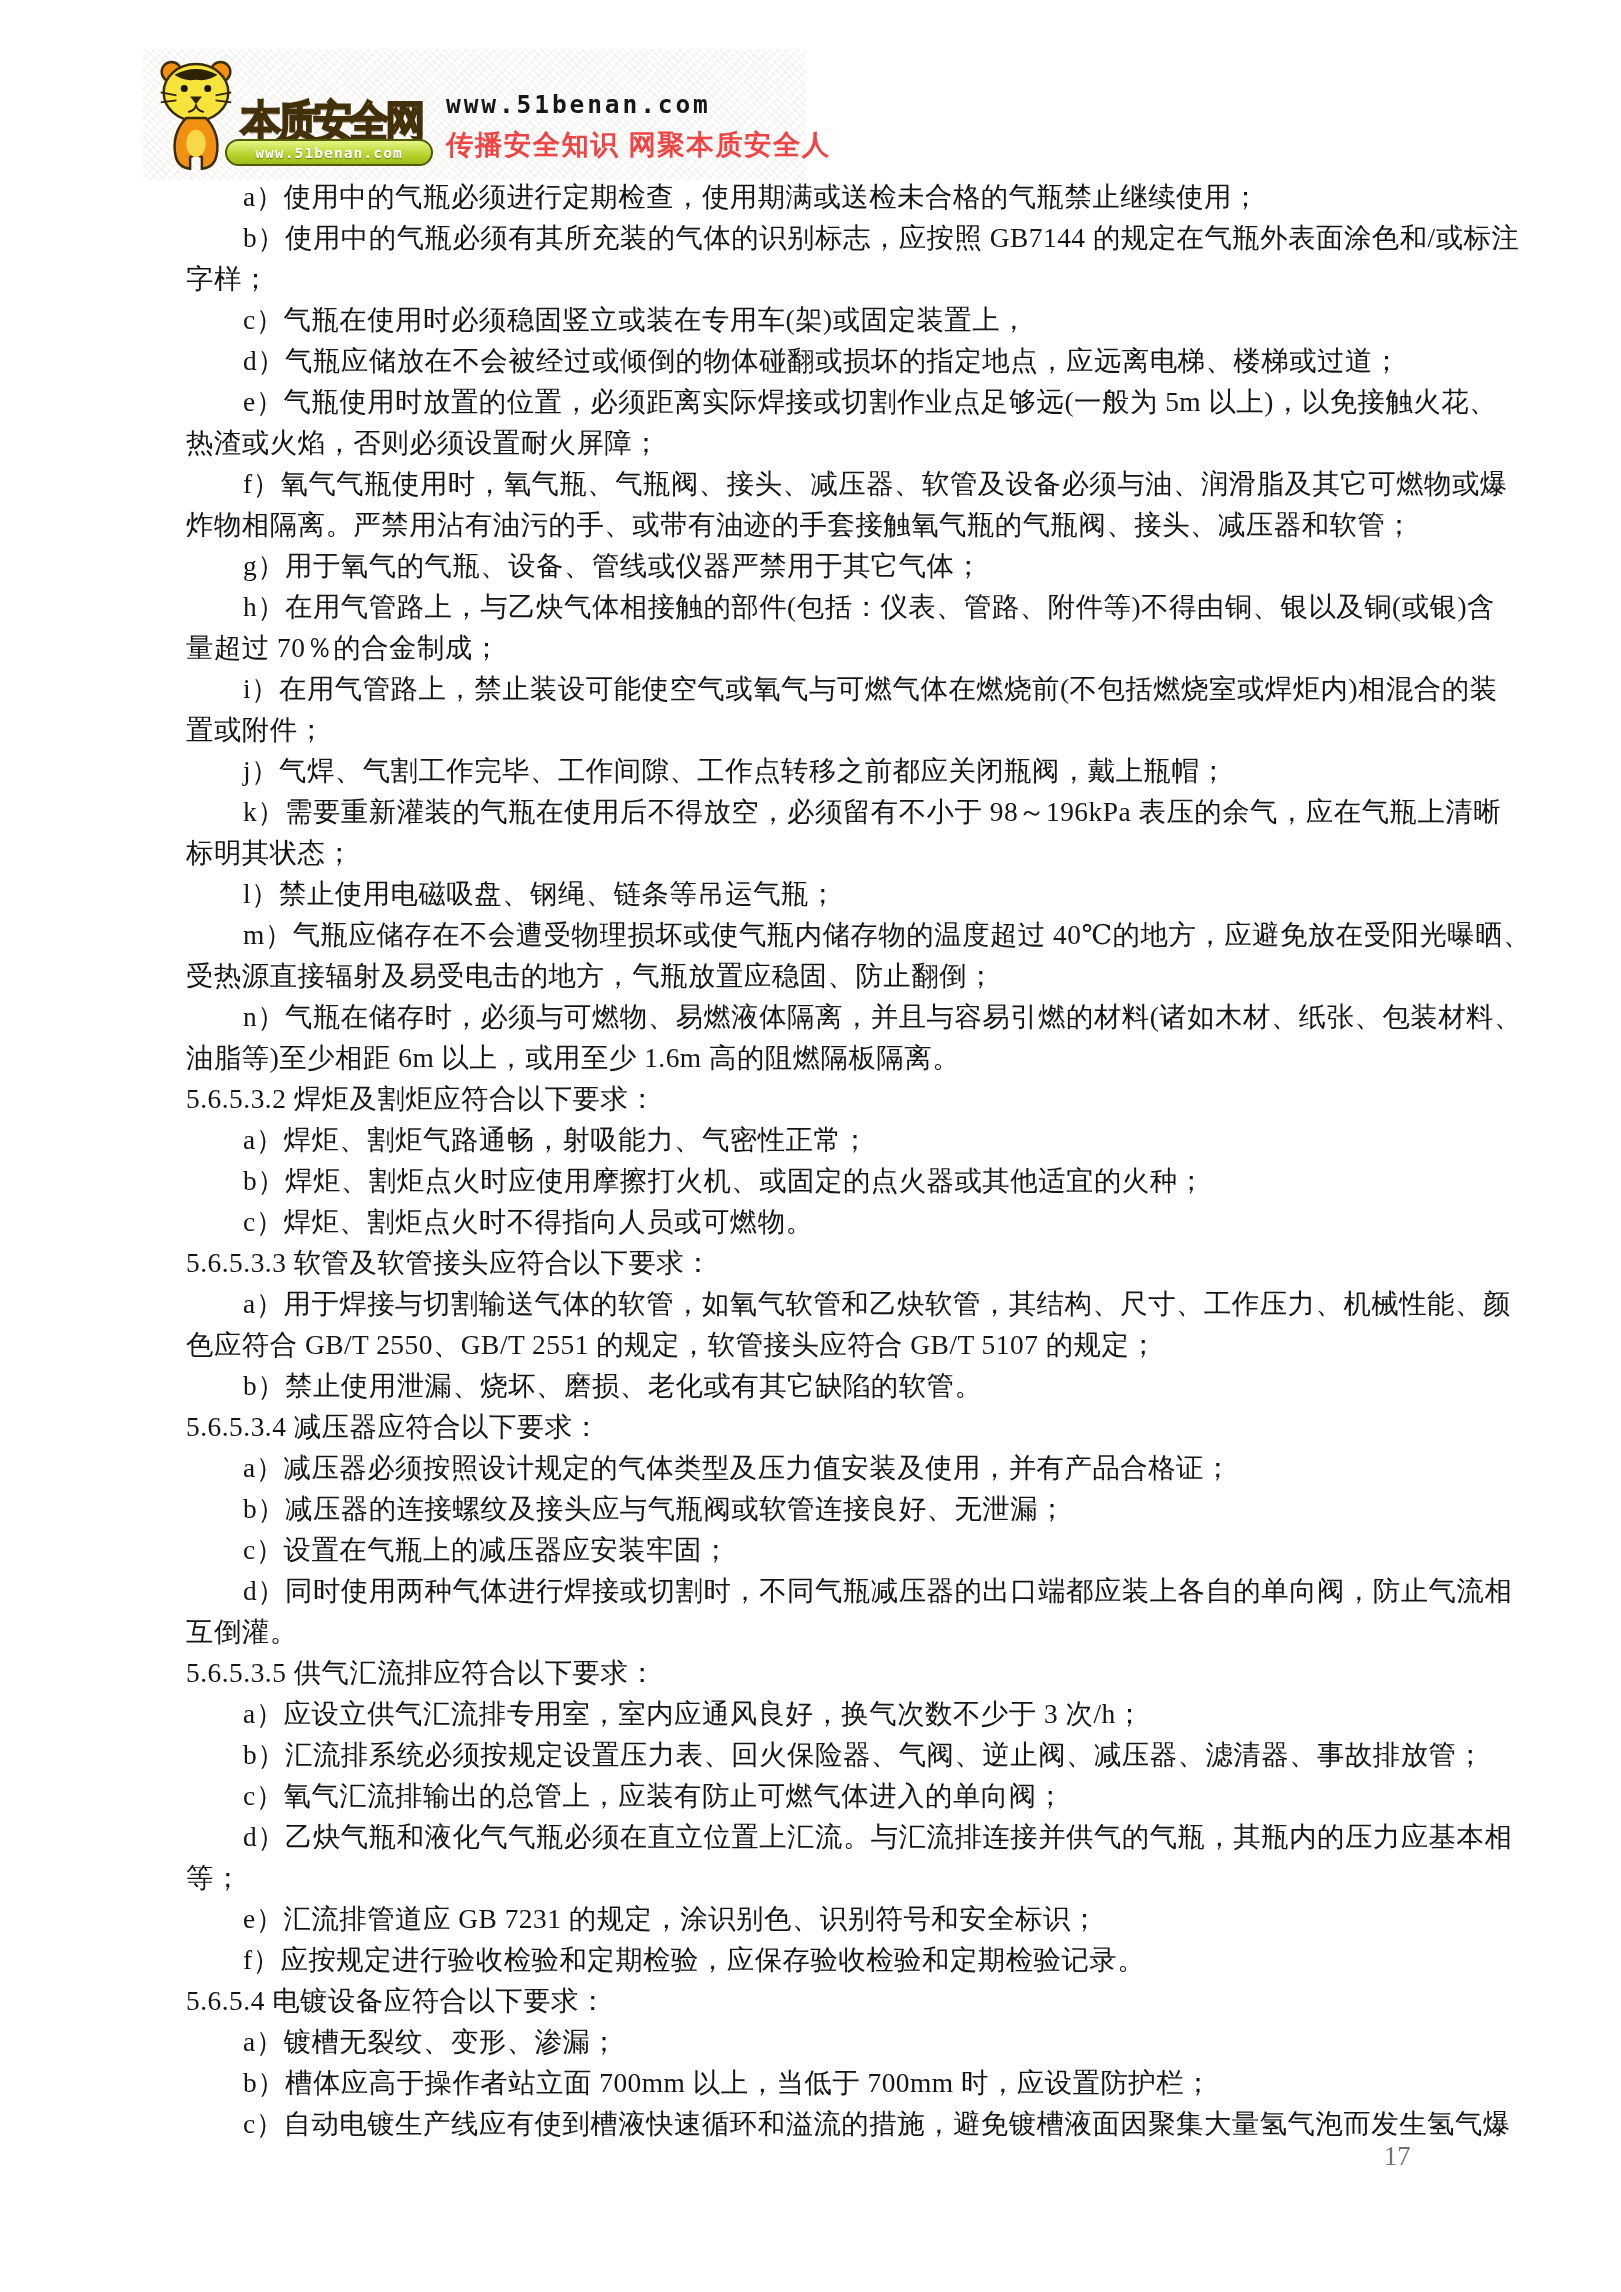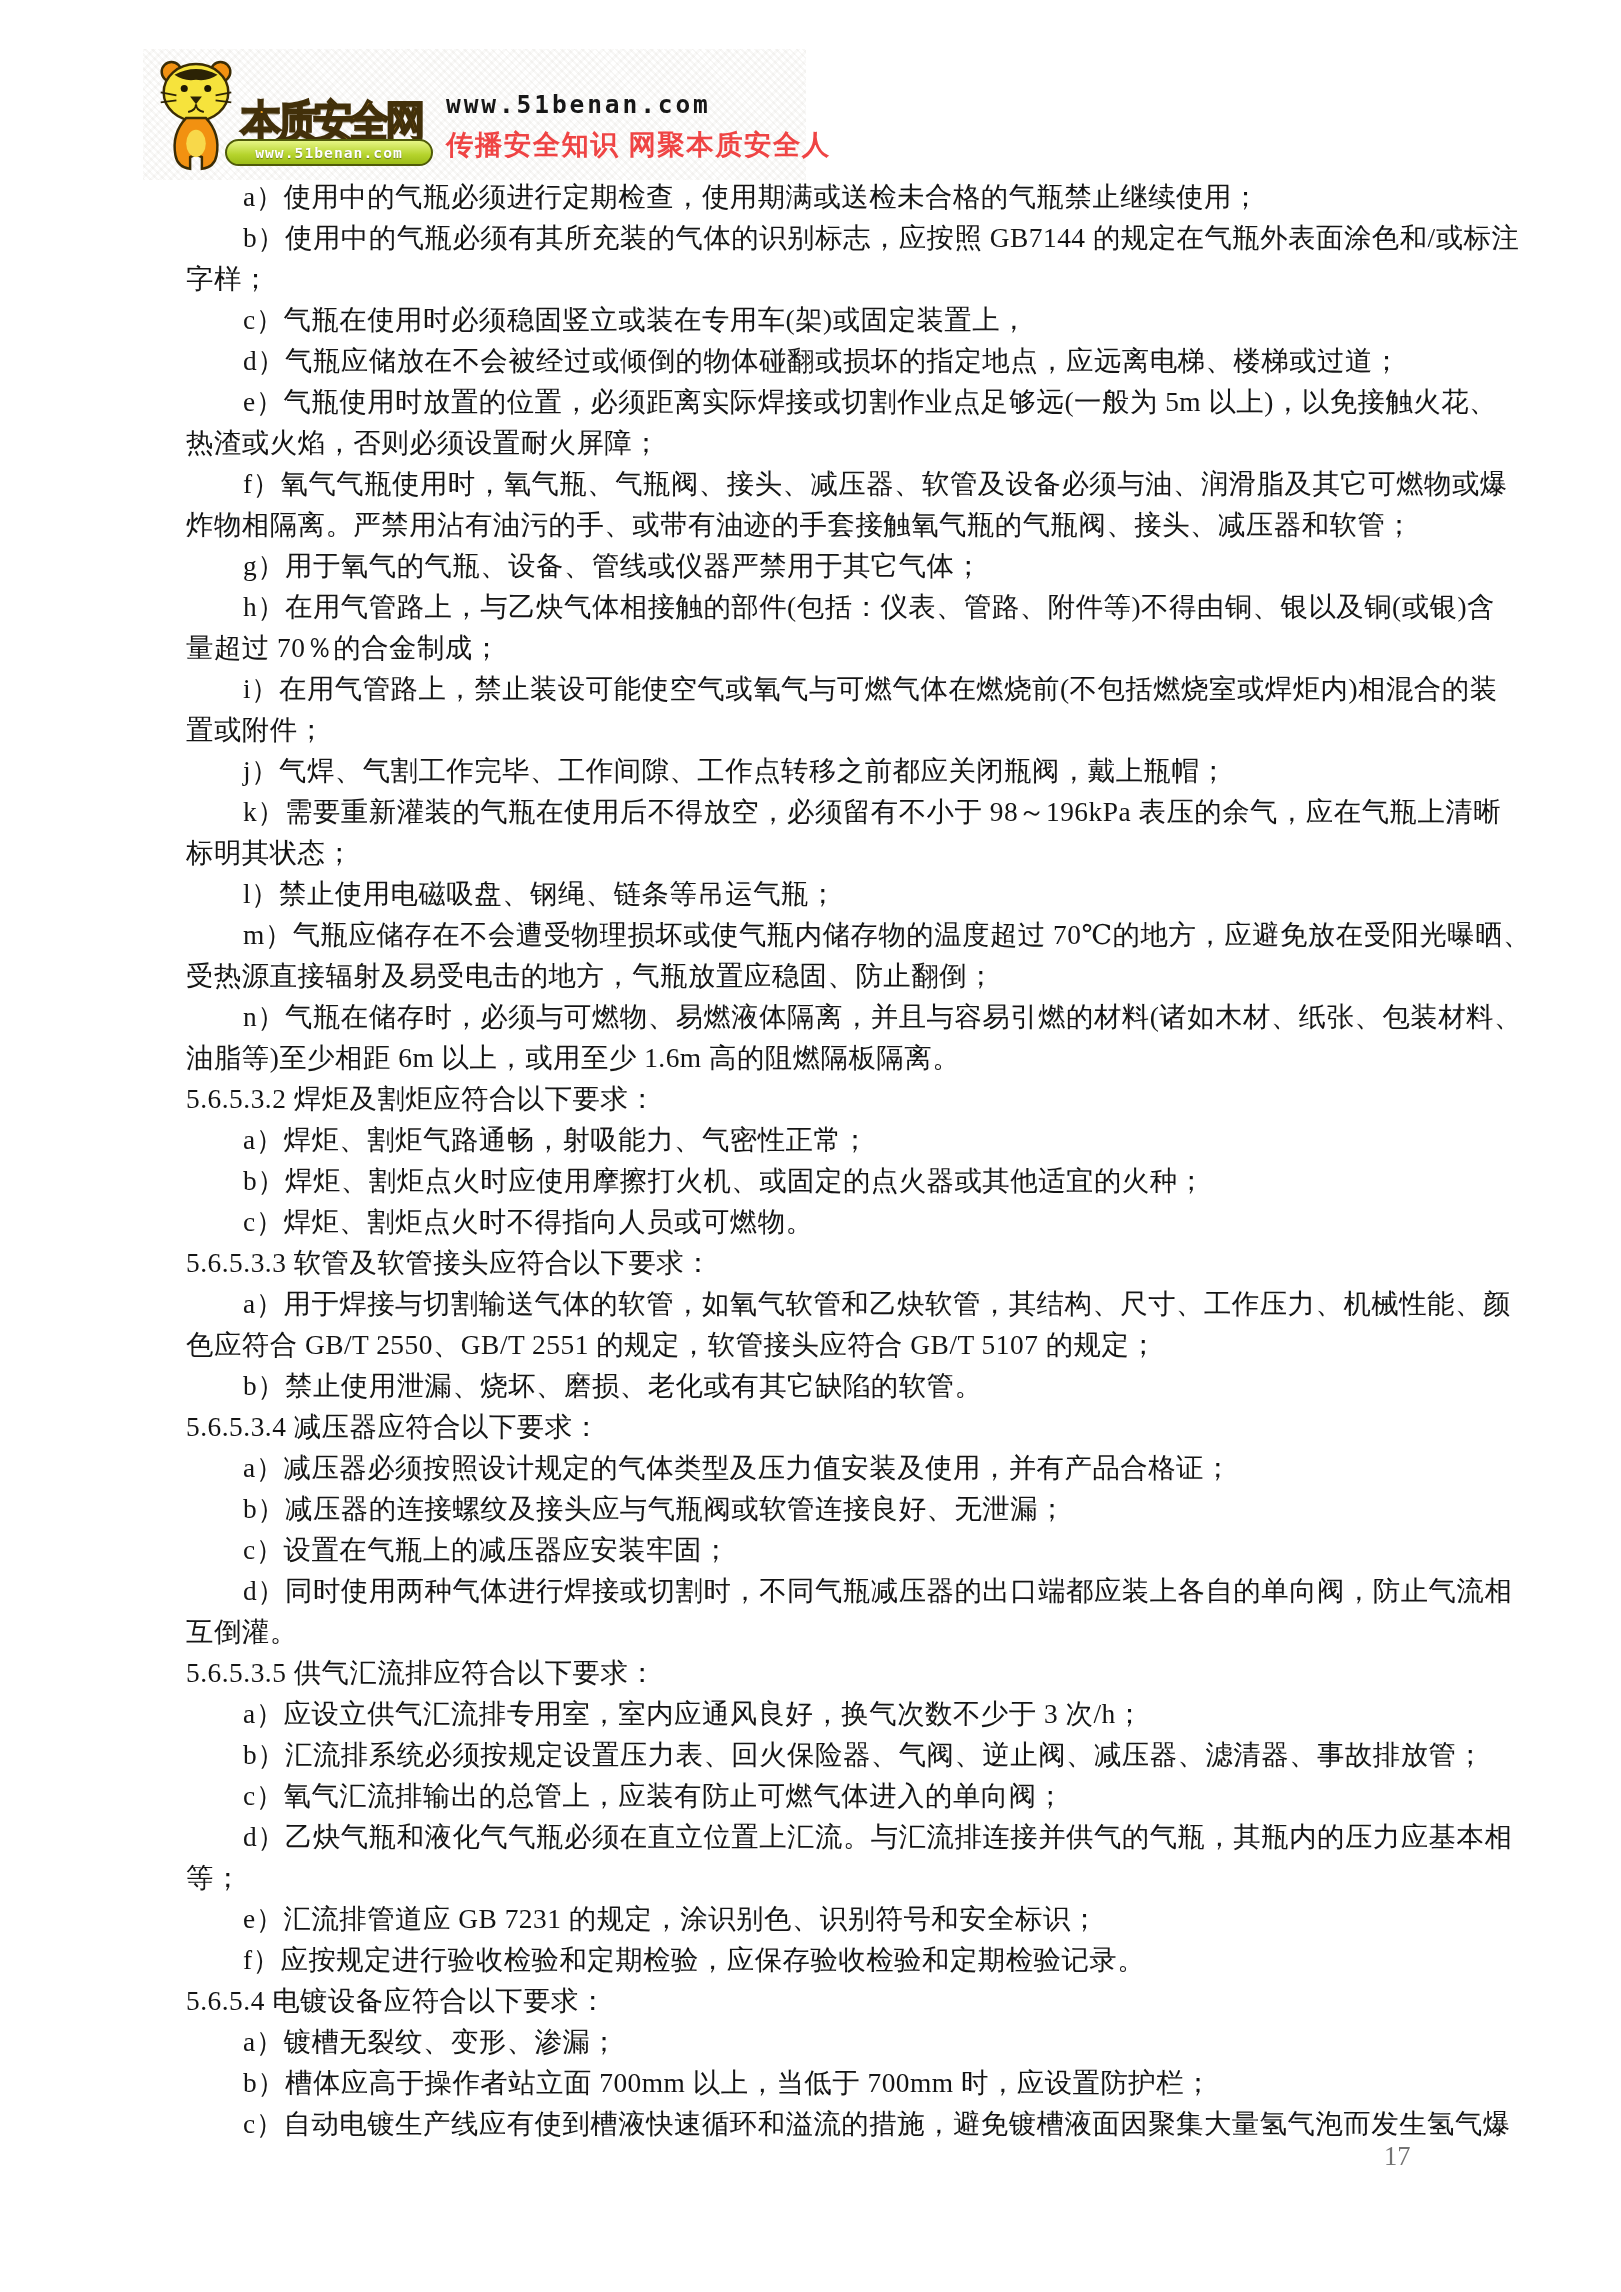--- a/index.html
+++ b/index.html
@@ -140,21 +140,21 @@
       <p class="ln ln-cont">置或附件；</p>
 
       <p class="ln ln-item">j）气焊、气割工作完毕、工作间隙、工作点转移之前都应关闭瓶阀，戴上瓶帽；</p>
 
       <p class="ln ln-item">k）需要重新灌装的气瓶在使用后不得放空，必须留有不小于 98～196kPa 表压的余气，应在气瓶上清晰</p>
 
       <p class="ln ln-cont">标明其状态；</p>
 
       <p class="ln ln-item">l）禁止使用电磁吸盘、钢绳、链条等吊运气瓶；</p>
 
-      <p class="ln ln-item">m）气瓶应储存在不会遭受物理损坏或使气瓶内储存物的温度超过 70℃的地方，应避免放在受阳光曝晒、</p>
+      <p class="ln ln-item">m）气瓶应储存在不会遭受物理损坏或使气瓶内储存物的温度超过 40℃的地方，应避免放在受阳光曝晒、</p>
 
       <p class="ln ln-cont">受热源直接辐射及易受电击的地方，气瓶放置应稳固、防止翻倒；</p>
 
       <p class="ln ln-item">n）气瓶在储存时，必须与可燃物、易燃液体隔离，并且与容易引燃的材料(诸如木材、纸张、包装材料、</p>
 
       <p class="ln ln-cont">油脂等)至少相距 6m 以上，或用至少 1.6m 高的阻燃隔板隔离。</p>
 
       <p class="ln ln-section">5.6.5.3.2 焊炬及割炬应符合以下要求：</p>
 
       <p class="ln ln-item">a）焊炬、割炬气路通畅，射吸能力、气密性正常；</p>

